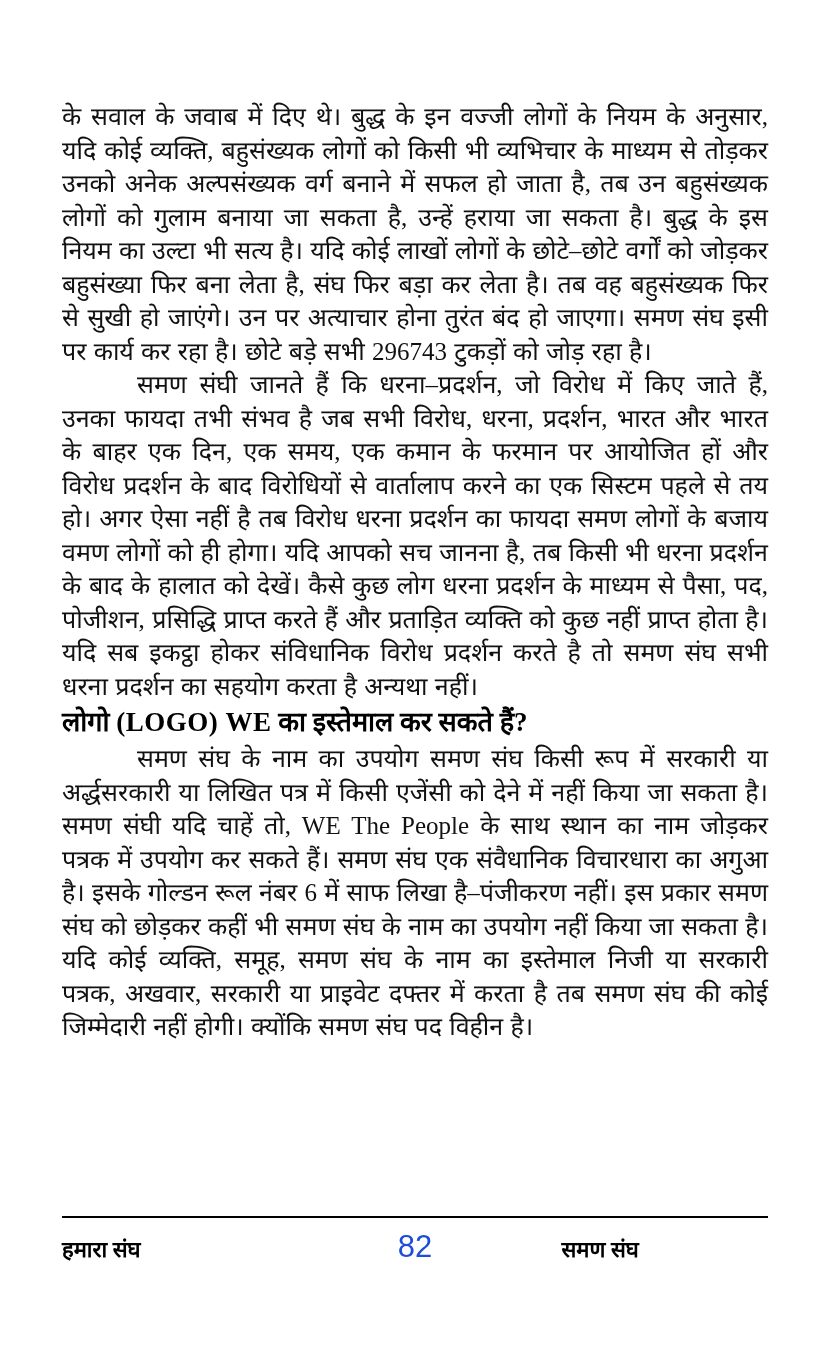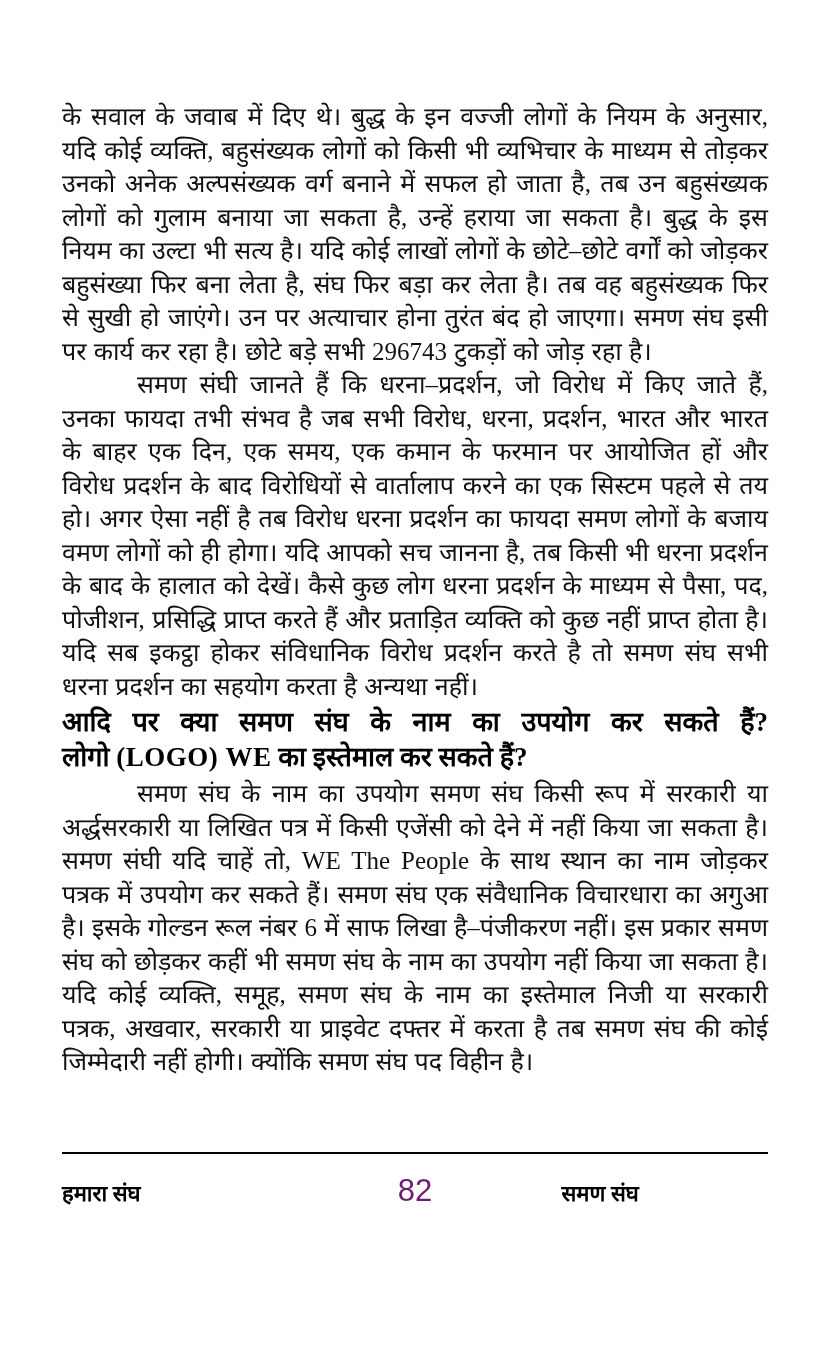--- a/index.html
+++ b/index.html
@@ -49,53 +49,52 @@
     text-align-last: left;
   }
   .latin-run {
     font-weight: bold;
     font-family: "Liberation Serif", "DejaVu Serif", serif;
     letter-spacing: 0.5px;
   }
   .footer {
     position: absolute;
     left: 62px;
-    top: 1152px;
+    top: 1216px;
     width: 706px;
     border-top: 2.5px solid #000000;
-    padding-top: 19px;
+    padding-top: 11px;
     display: flex;
     align-items: baseline;
   }
   .footer-left, .footer-right {
     flex: 1;
     font-size: 22px;
     font-weight: bold;
     color: #000000;
   }
   .footer-left  { text-align: left; }
   .footer-right { text-align: center; }
   .page-number {
     flex: 0 0 auto;
     font-family: "Liberation Sans", "DejaVu Sans", sans-serif;
     font-size: 31px;
     font-weight: normal;
-    color: #701a75;
+    color: #1d4ed8;
     text-align: left;
   }
 </style>
 </head>
 <body>
 
 <div class="page">
   <div class="content">
     <p class="para">के सवाल के जवाब में दिए थे। बुद्ध के इन वज्जी लोगों के नियम के अनुसार, यदि कोई व्यक्ति, बहुसंख्यक लोगों को किसी भी व्यभिचार के माध्यम से तोड़कर उनको अनेक अल्पसंख्यक वर्ग बनाने में सफल हो जाता है, तब उन बहुसंख्यक लोगों को गुलाम बनाया जा सकता है, उन्हें हराया जा सकता है। बुद्ध के इस नियम का उल्टा भी सत्य है। यदि कोई लाखों लोगों के छोटे–छोटे वर्गों को जोड़कर बहुसंख्या फिर बना लेता है, संघ फिर बड़ा कर लेता है। तब वह बहुसंख्यक फिर से सुखी हो जाएंगे। उन पर अत्याचार होना तुरंत बंद हो जाएगा। समण संघ इसी पर कार्य कर रहा है। छोटे बड़े सभी 296743 टुकड़ों को जोड़ रहा है।</p>
     <p class="para indent">समण संघी जानते हैं कि धरना–प्रदर्शन, जो विरोध में किए जाते हैं, उनका फायदा तभी संभव है जब सभी विरोध, धरना, प्रदर्शन, भारत और भारत के बाहर एक दिन, एक समय, एक कमान के फरमान पर आयोजित हों और विरोध प्रदर्शन के बाद विरोधियों से वार्तालाप करने का एक सिस्टम पहले से तय हो। अगर ऐसा नहीं है तब विरोध धरना प्रदर्शन का फायदा समण लोगों के बजाय वमण लोगों को ही होगा। यदि आपको सच जानना है, तब किसी भी धरना प्रदर्शन के बाद के हालात को देखें। कैसे कुछ लोग धरना प्रदर्शन के माध्यम से पैसा, पद, पोजीशन, प्रसिद्धि प्राप्त करते हैं और प्रताड़ित व्यक्ति को कुछ नहीं प्राप्त होता है। यदि सब इकट्ठा होकर संविधानिक विरोध प्रदर्शन करते है तो समण संघ सभी धरना प्रदर्शन का सहयोग करता है अन्यथा नहीं।</p>
     <h2 class="heading">
-      <span class="hline">आदि पर क्या समण संघ के नाम का उपयोग कर सकते हैं?</span>
       <span class="hline hline-last"><span>लोगो </span><span class="latin-run">(LOGO) WE</span><span> का इस्तेमाल कर सकते हैं?</span></span>
     </h2>
     <p class="para indent">समण संघ के नाम का उपयोग समण संघ किसी रूप में सरकारी या अर्द्धसरकारी या लिखित पत्र में किसी एजेंसी को देने में नहीं किया जा सकता है। समण संघी यदि चाहें तो, WE The People के साथ स्थान का नाम जोड़कर पत्रक में उपयोग कर सकते हैं। समण संघ एक संवैधानिक विचारधारा का अगुआ है। इसके गोल्डन रूल नंबर 6 में साफ लिखा है–पंजीकरण नहीं। इस प्रकार समण संघ को छोड़कर कहीं भी समण संघ के नाम का उपयोग नहीं किया जा सकता है। यदि कोई व्यक्ति, समूह, समण संघ के नाम का इस्तेमाल निजी या सरकारी पत्रक, अखवार, सरकारी या प्राइवेट दफ्तर में करता है तब समण संघ की कोई जिम्मेदारी नहीं होगी। क्योंकि समण संघ पद विहीन है।</p>
   </div>
 
   <div class="footer">
     <span class="footer-left">हमारा संघ</span>
     <span class="page-number">82</span>
     <span class="footer-right">समण संघ</span>
   </div>

